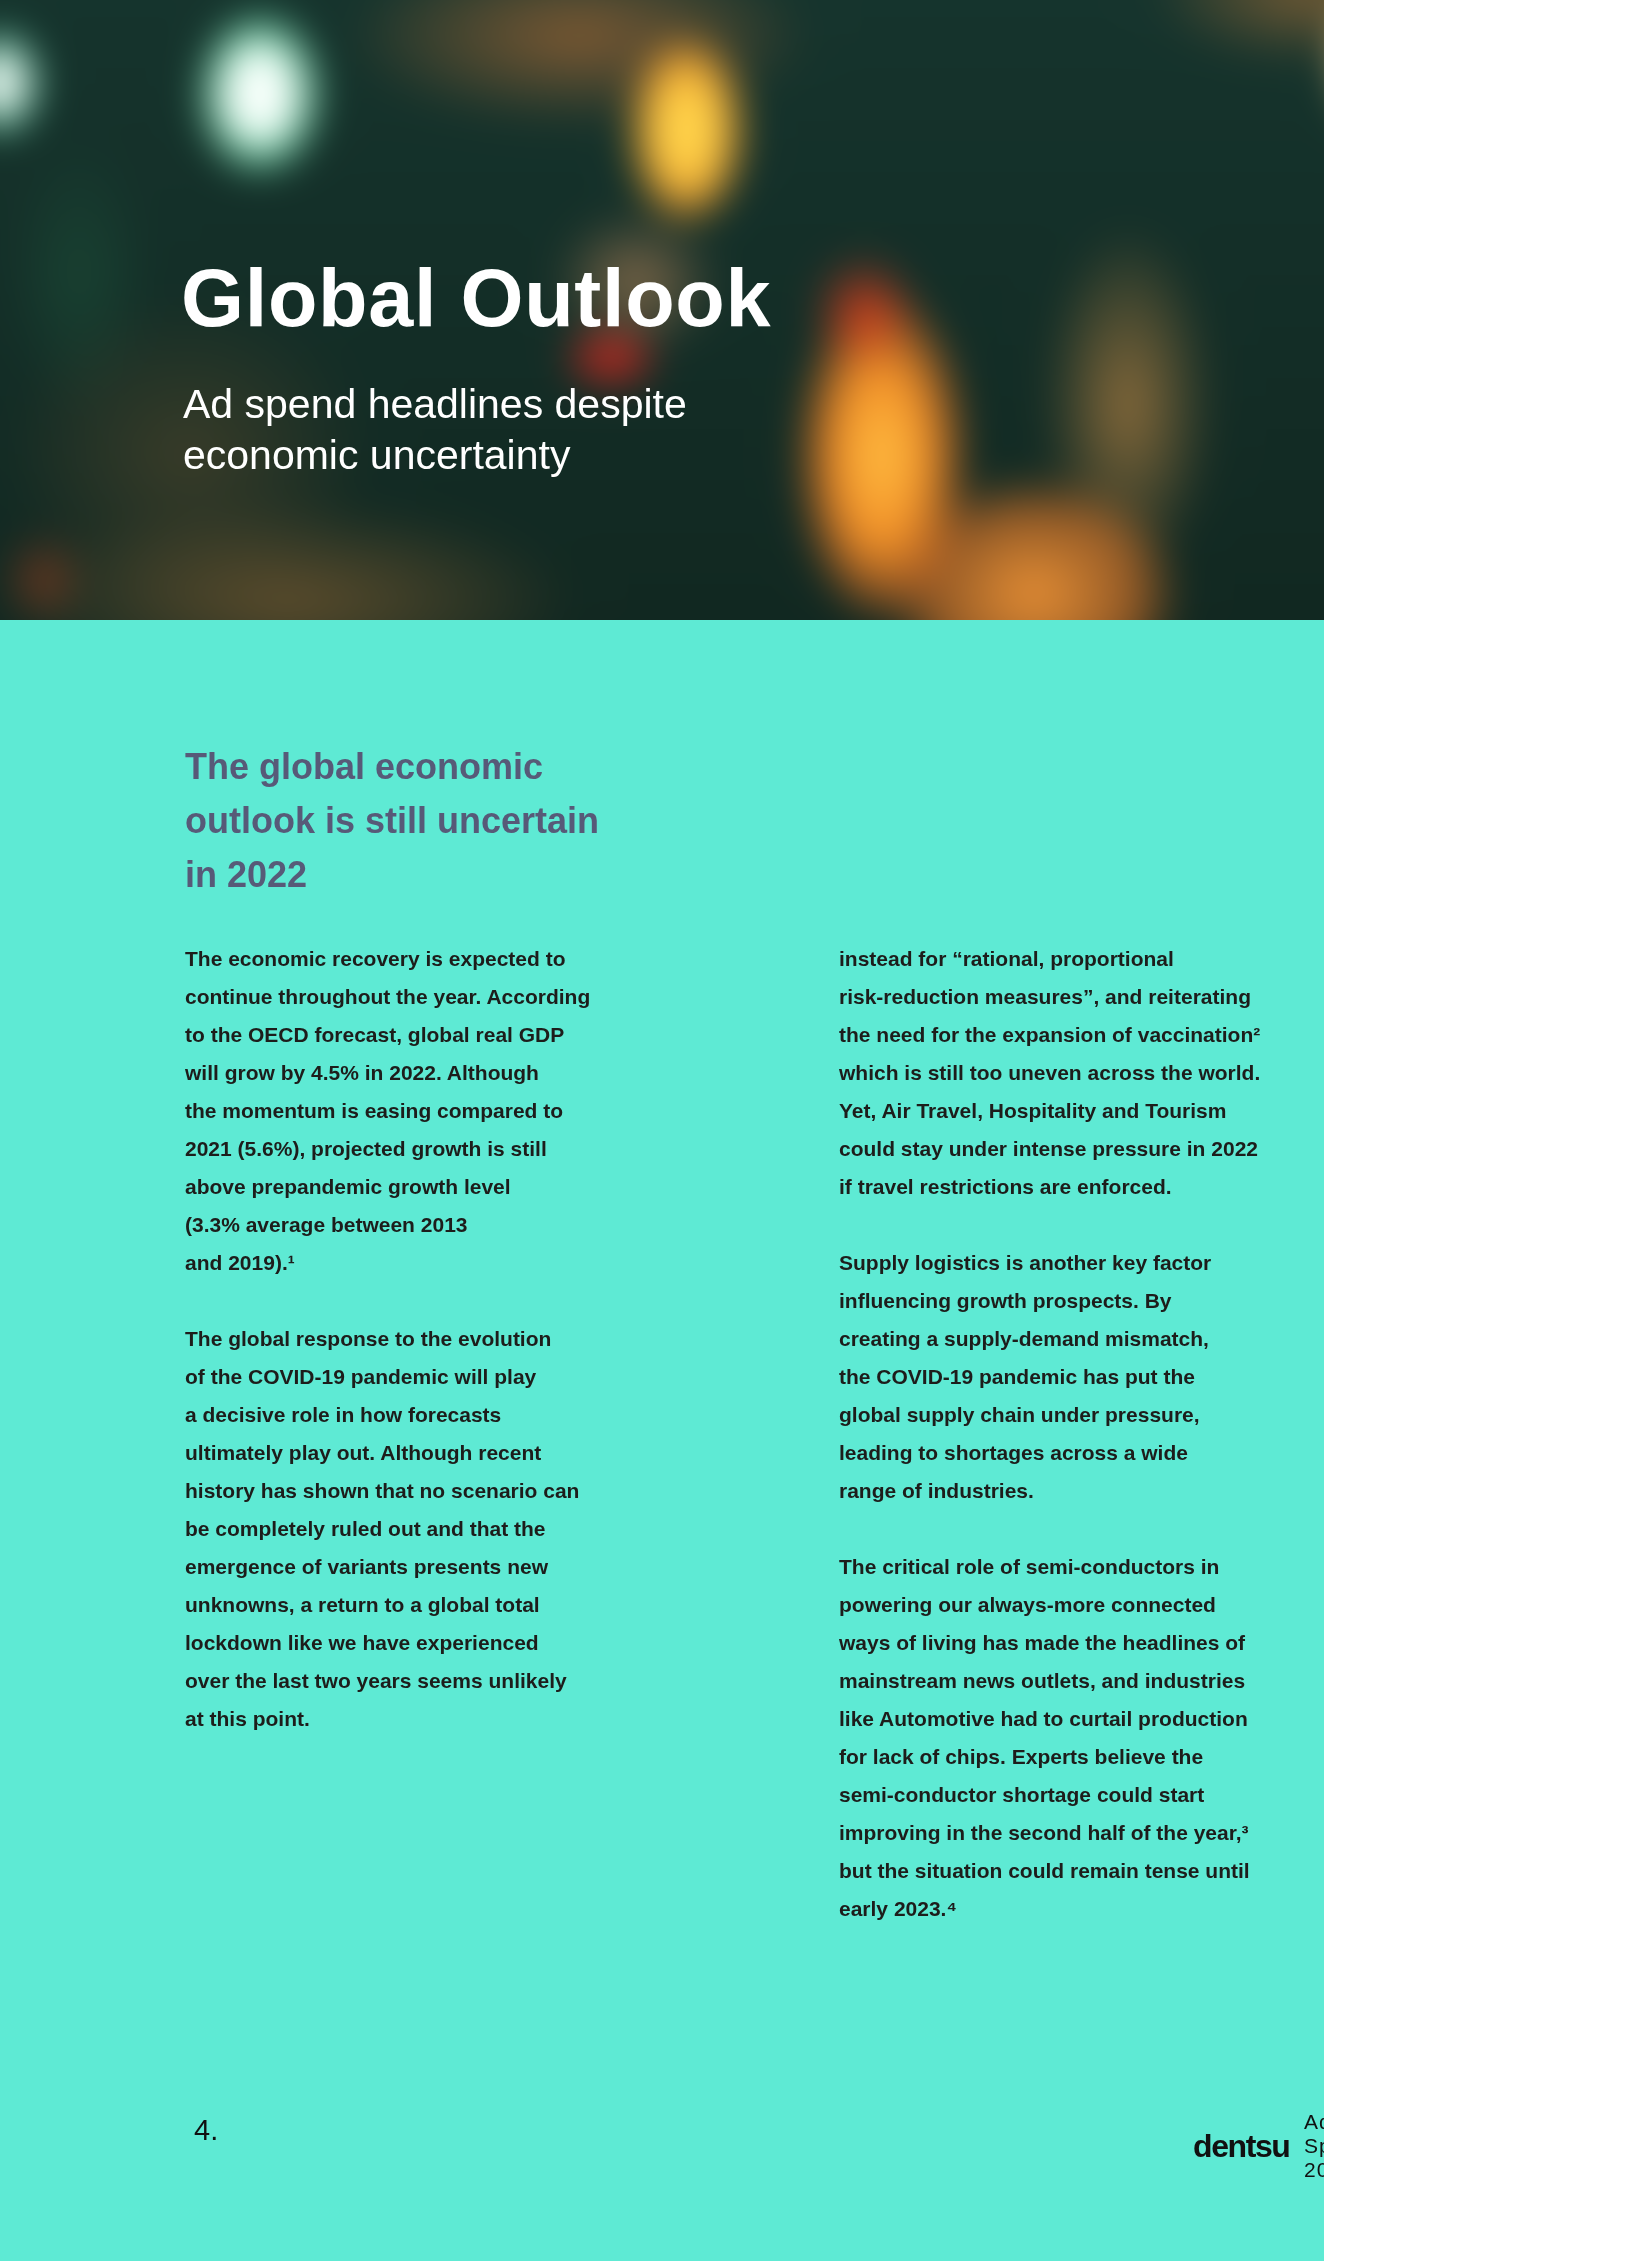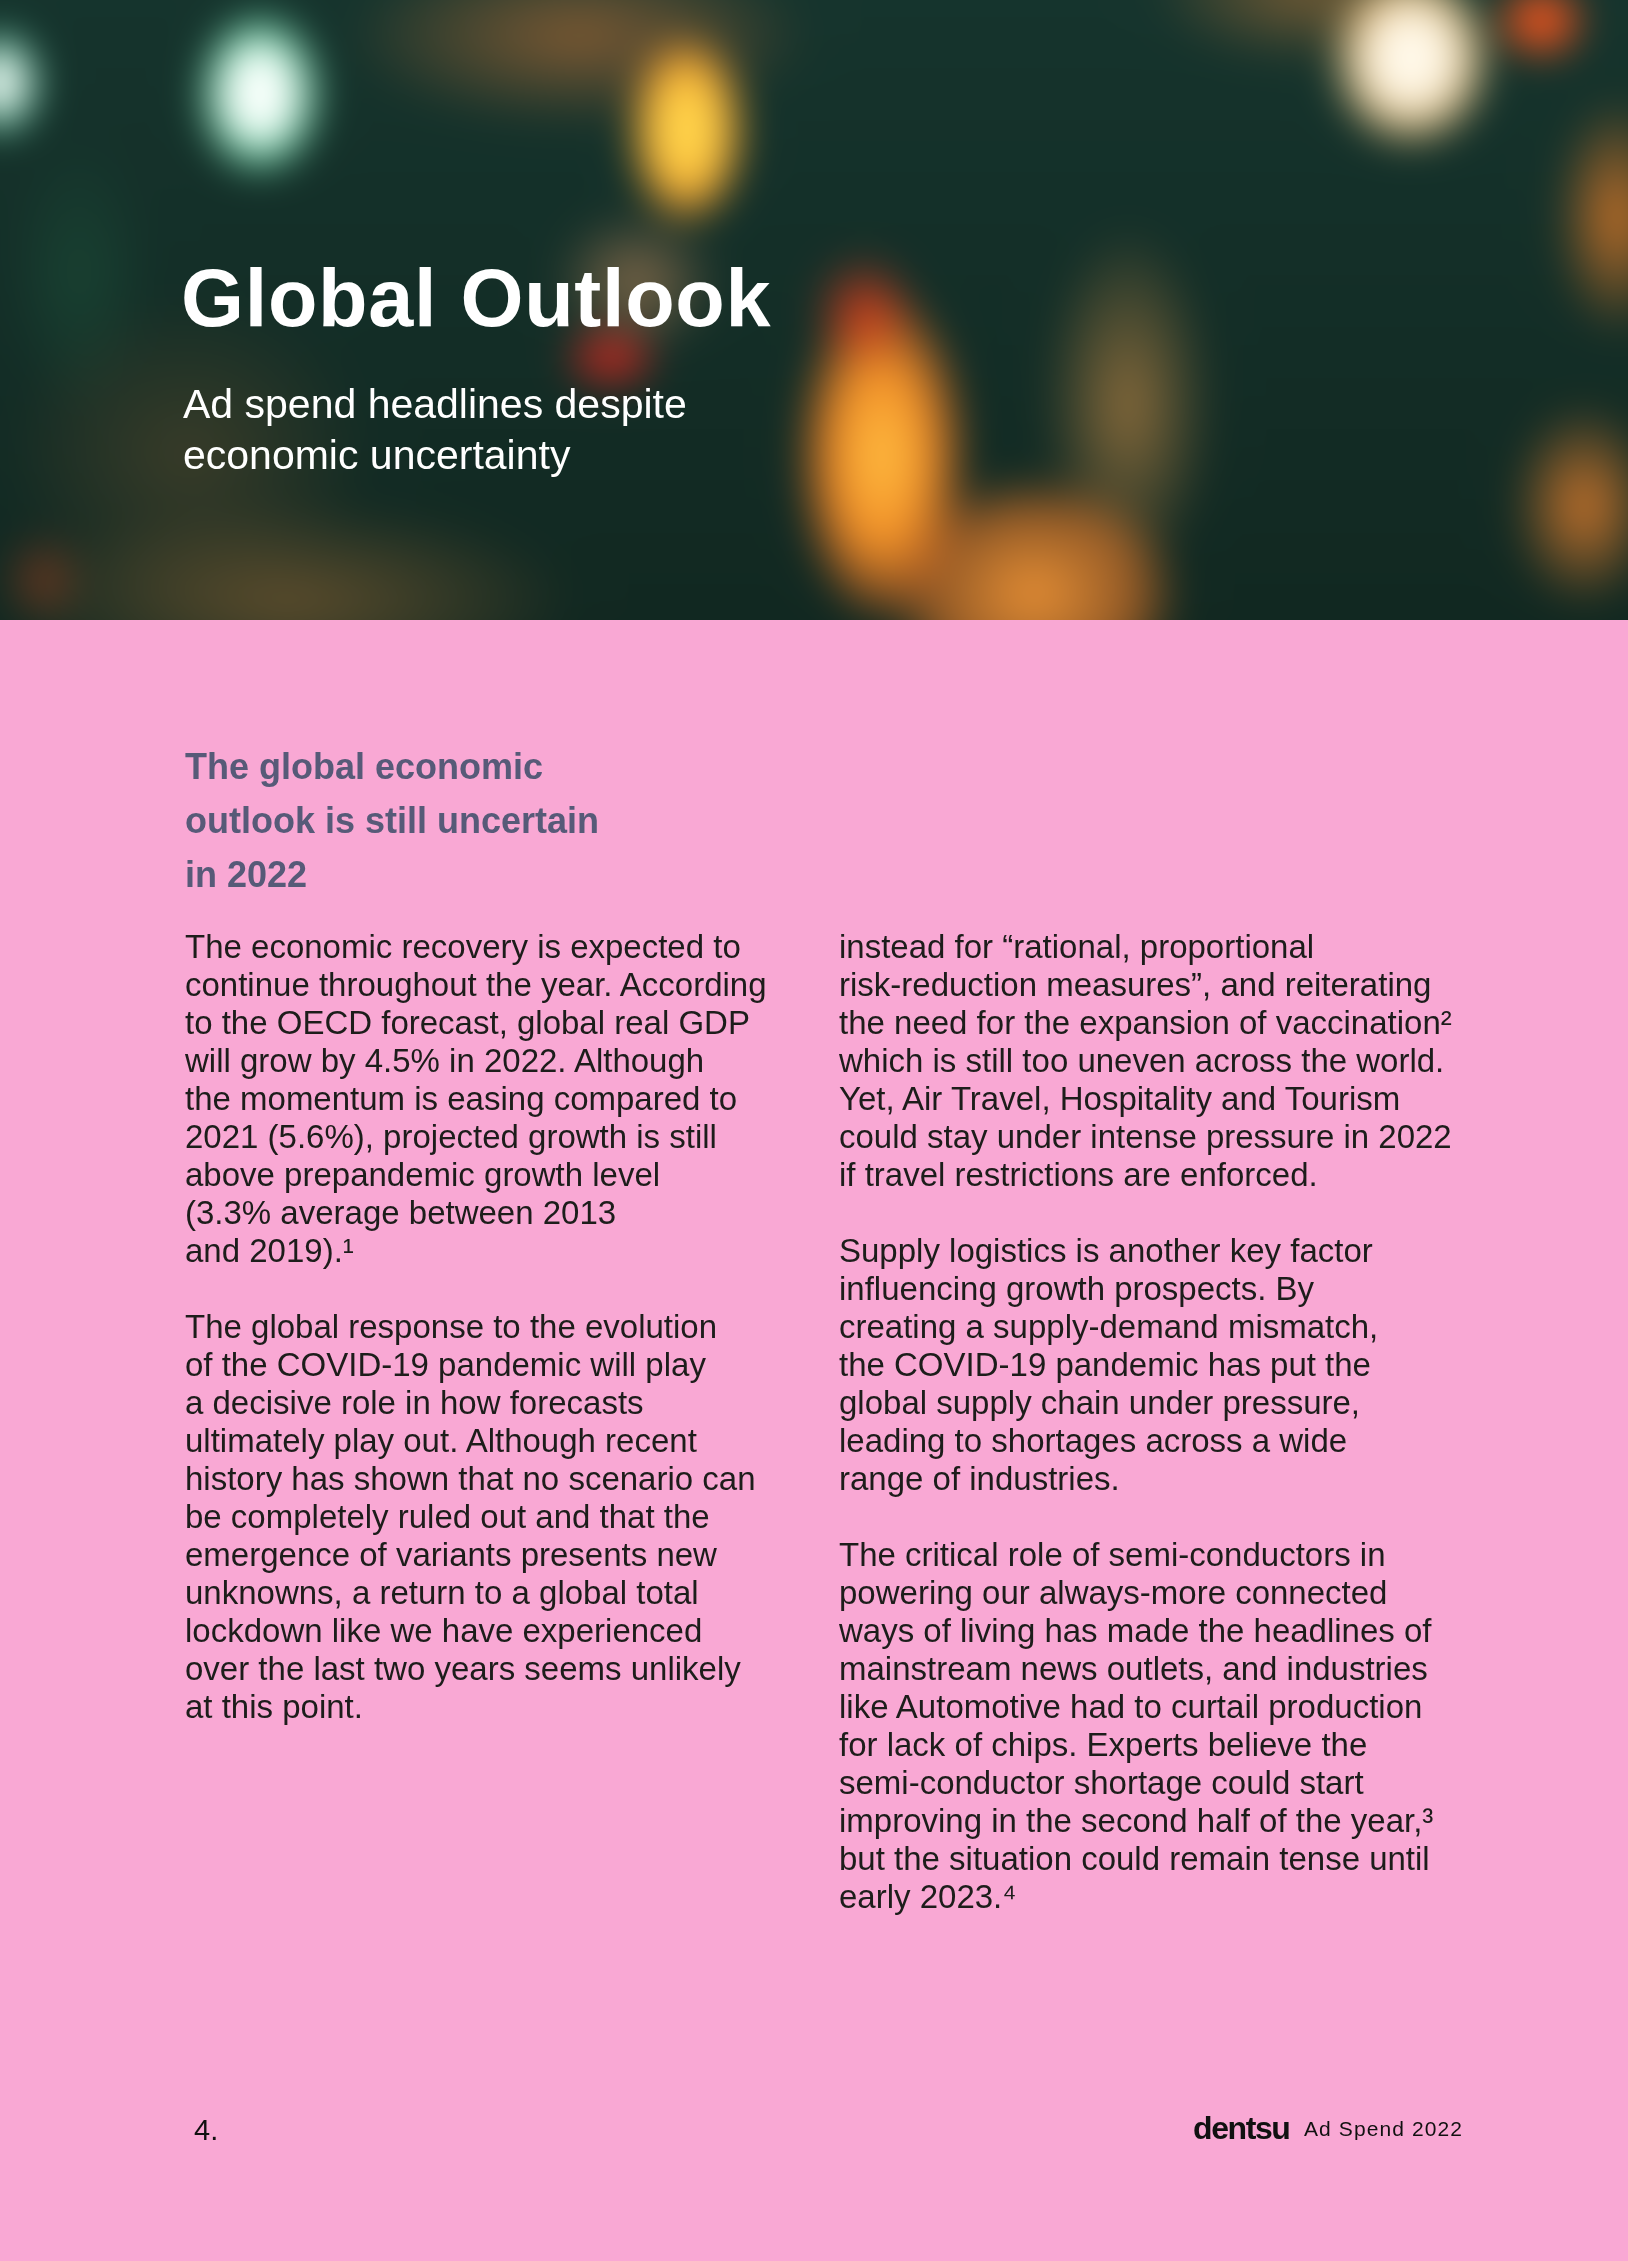--- a/index.html
+++ b/index.html
@@ -1,23 +1,23 @@
 <!DOCTYPE html>
 <html style="font-size:11.6px"><head>
 <meta charset="utf-8">
 <style>
   * { margin: 0; padding: 0; box-sizing: border-box; }
   html, body { width: 1628px; background: #ffffff; }
   body { font-family: "Liberation Sans", sans-serif; }
 
   .page {
     position: relative;
-    width: 1628px;
+    width: 1324px;
     height: 2261px;
-    background: #f9a8d4;
+    background: #5eead4;
     overflow: hidden;
   }
 
   
   .hero {
     position: absolute;
     left: 0; top: 0;
     width: 1628px;
     height: 620px;
     background: #132d26;
@@ -84,26 +84,27 @@
     color: #575a78;
     white-space: pre-line;
   }
   .col {
     position: absolute;
     top: 928px;
   }
   .col-left  { left: 185px;  width: 630px; }
   .col-right { left: 839px; width: 630px; }
   .body-par {
-    font-size: 33px;
-    font-weight: 400;
+    font-size: 21px;
+    font-weight: 700;
     line-height: 38px;
     color: #1d1d1b;
     white-space: pre-line;
     margin-bottom: 38px;
+    margin-top: 12px;
   }
 
   
   .page-number {
     position: absolute;
     left: 194px; top: 2114px;
     font-size: 29px;
     color: #111111;
   }
   .brand-footer {

